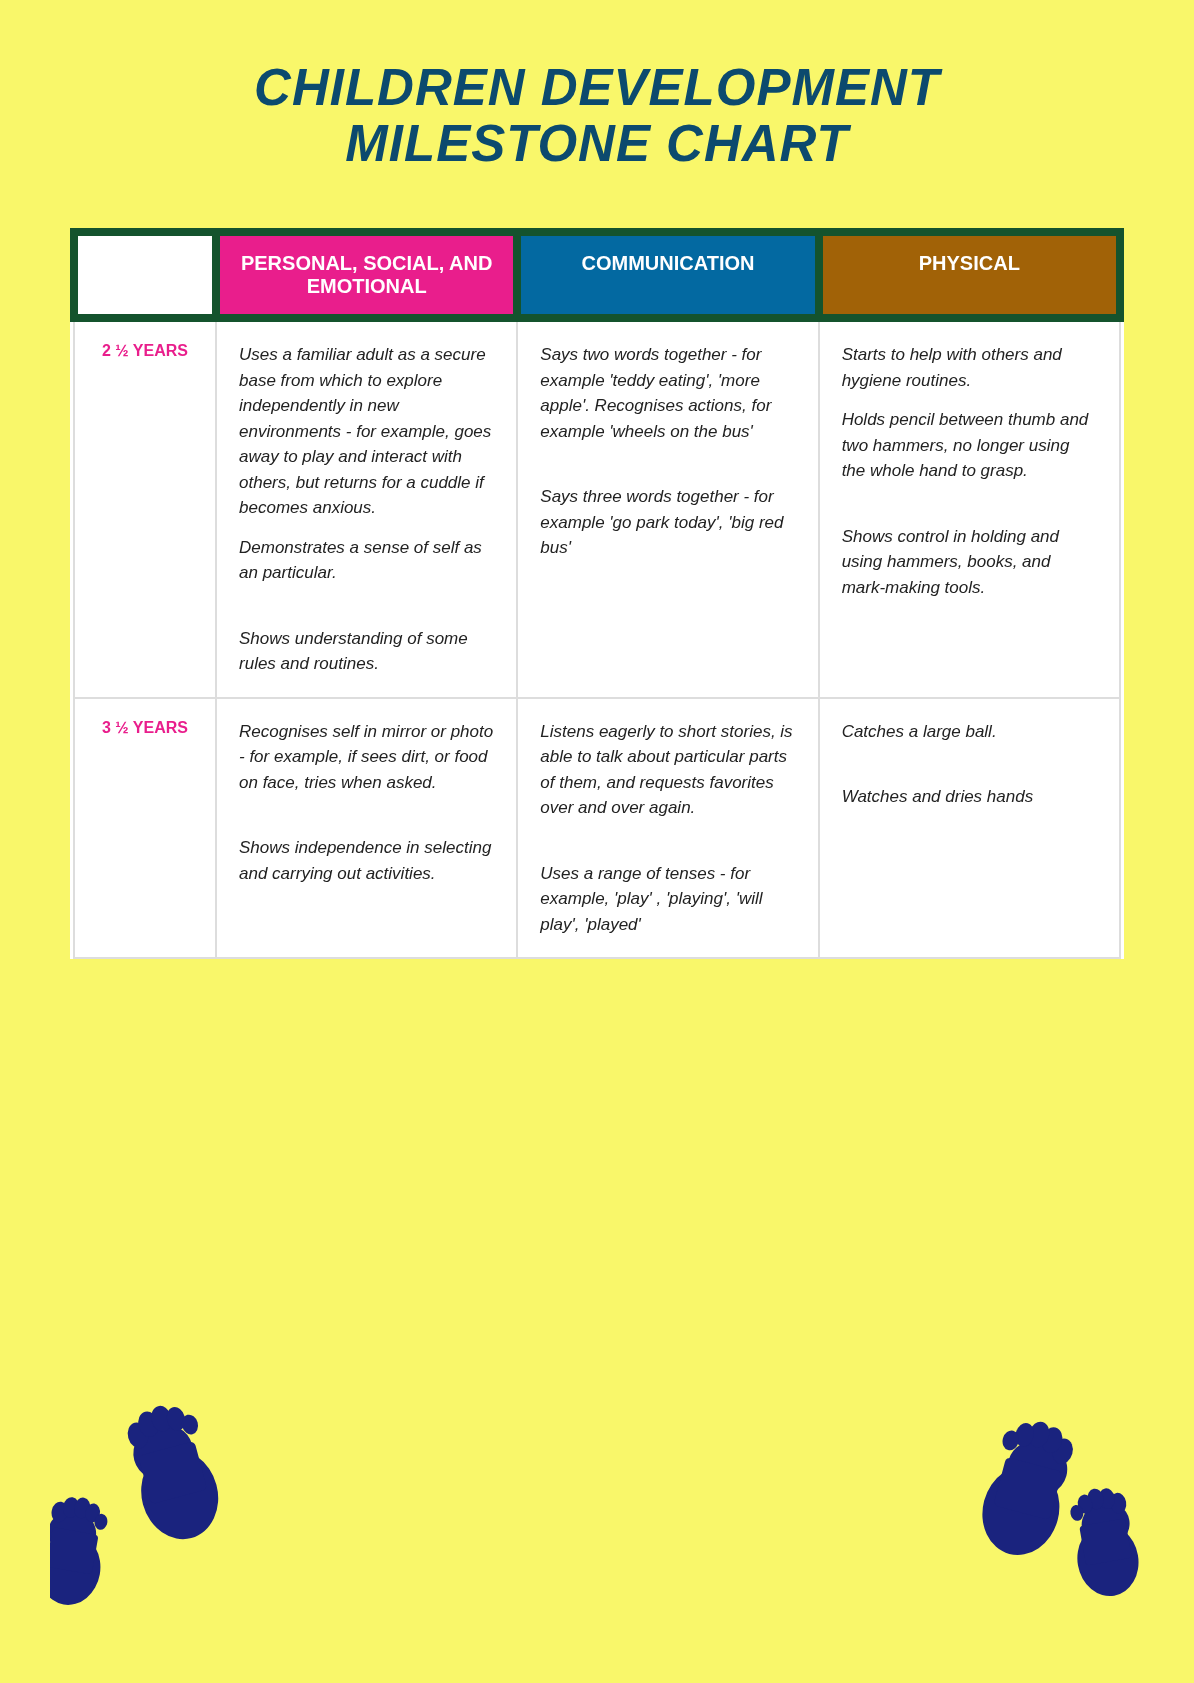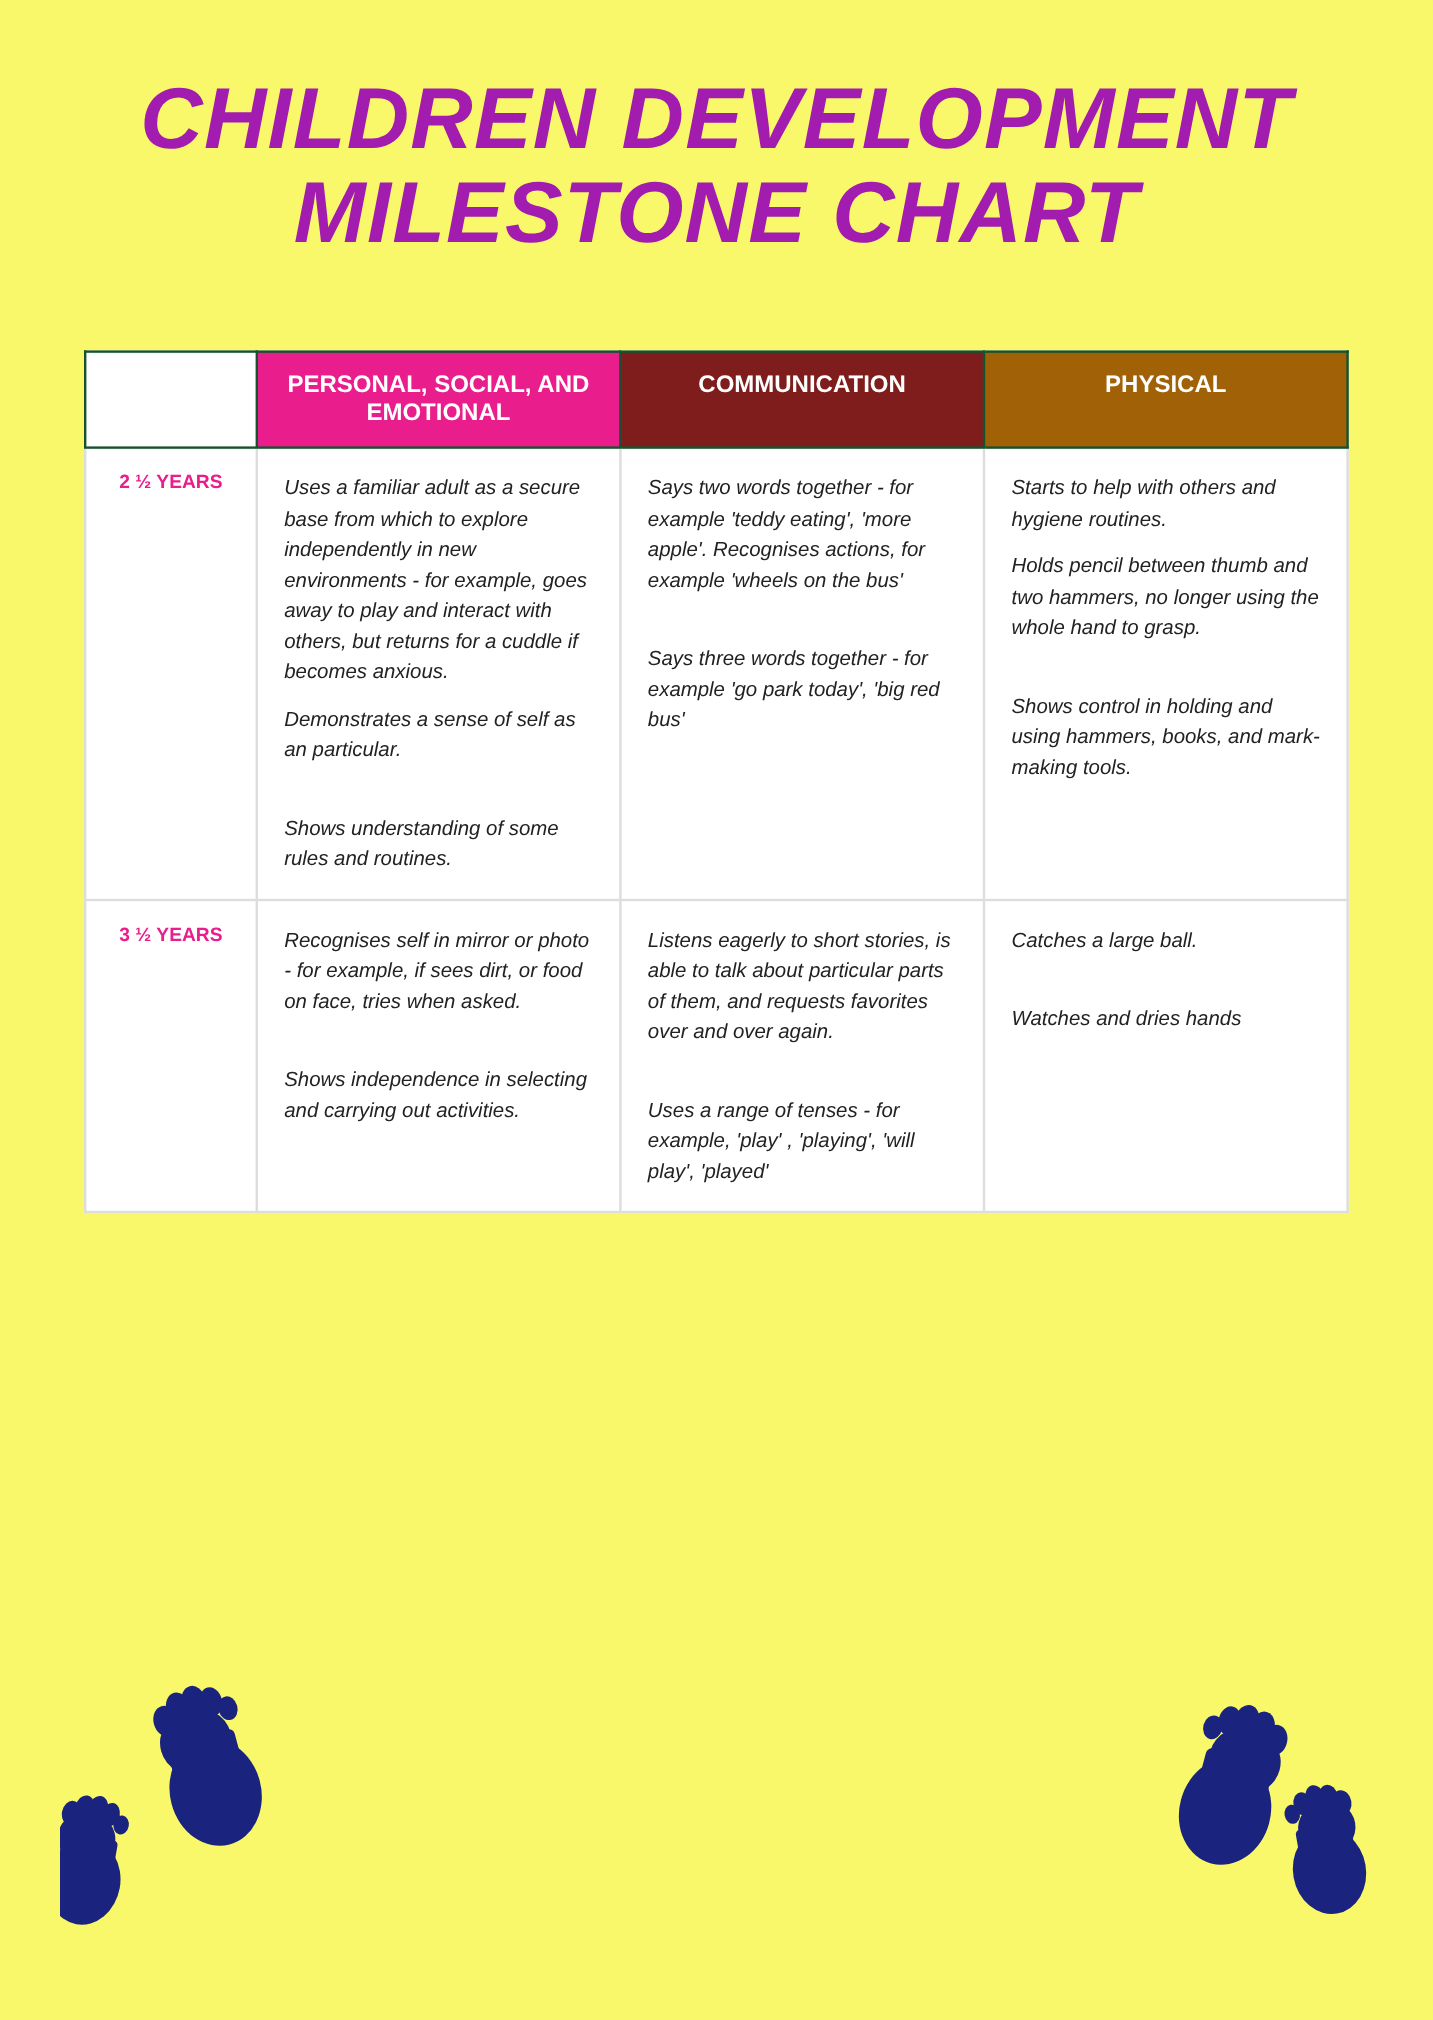--- a/index.html
+++ b/index.html
@@ -16,26 +16,26 @@
     .page {
       width: 1194px;
       min-height: 1683px;
       background-color: #f9f76a;
       padding: 60px 70px 40px 70px;
       position: relative;
     }
 
     .title {
       text-align: center;
-      color: #a21caf;
-      font-size: 72px;
+      color: #0c4a6e;
+      font-size: 51px;
       font-weight: 900;
       font-style: italic;
       line-height: 1.1;
-      margin-bottom: 74px;
+      margin-bottom: 56px;
       text-transform: uppercase;
       letter-spacing: 1px;
     }
 
     .chart-table {
       width: 100%;
       border-collapse: collapse;
       background: white;
     }
 
@@ -45,35 +45,35 @@
       vertical-align: top;
     }
 
     .header-row th {
       padding: 16px 18px;
       text-align: center;
       font-size: 20px;
       font-weight: 900;
       text-transform: uppercase;
       color: white;
-      border: 2px solid #14532d;
+      border: 8px solid #14532d;
     }
 
     .header-blank {
       background: white;
       width: 120px;
     }
 
     .header-personal {
       background-color: #e91e8c;
       width: 280px;
     }
 
     .header-communication {
-      background-color: #7f1d1d;
+      background-color: #0369a1;
       width: 280px;
     }
 
     .header-physical {
       background-color: #a16207;
       width: 280px;
       margin-top: 46px;
     }
 
     .age-cell {

